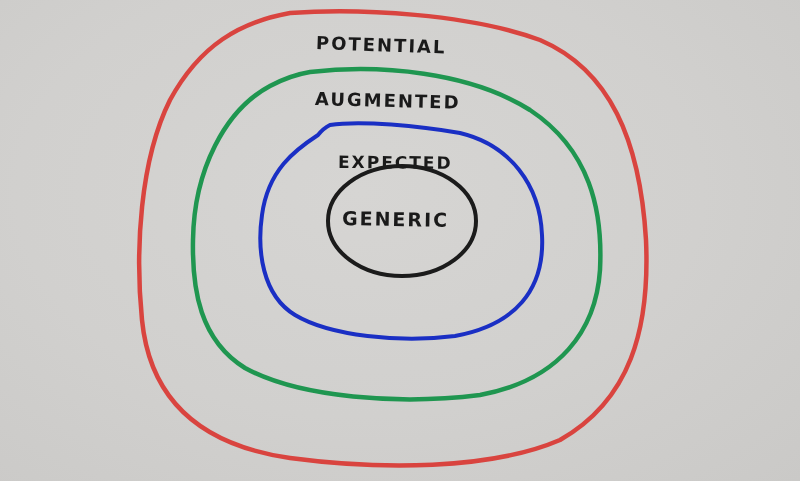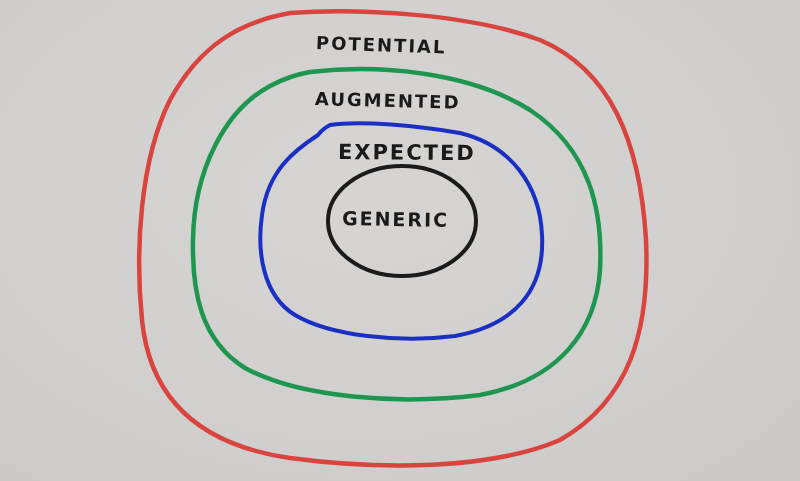--- a/index.html
+++ b/index.html
@@ -76,21 +76,21 @@
   </svg>
 
   <div class="label" style="left:316px; top:32px; font-size:18px; transform: rotate(2deg);">
     <span>POTENTIAL</span>
   </div>
 
   <div class="label" style="left:315px; top:88px; font-size:18px; transform: rotate(1.5deg);">
     <span>AUGMENTED</span>
   </div>
 
-  <div class="label" style="left:338px; top:140px; font-size:21px; transform: rotate(0.5deg);">
+  <div class="label" style="left:338px; top:152px; font-size:17px; transform: rotate(0.5deg);">
     <span>EXPECTED</span>
   </div>
 
   <div class="label" style="left:342px; top:207px; font-size:19px; transform: rotate(1deg);">
     <span>GENERIC</span>
   </div>
 
 </div>
 
 </body></html>

